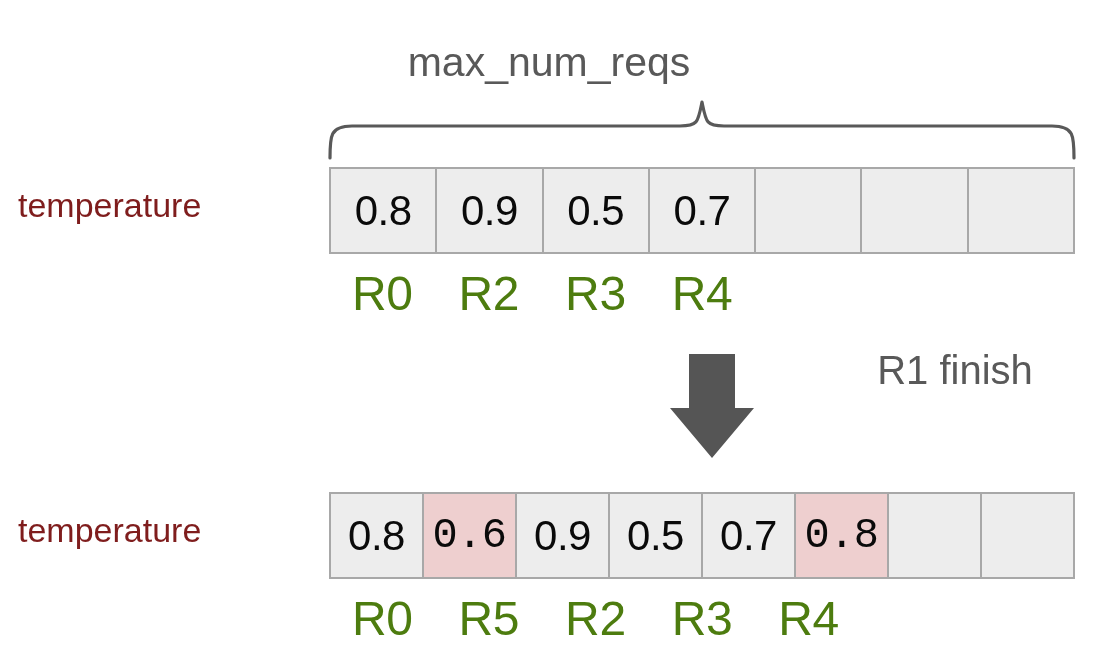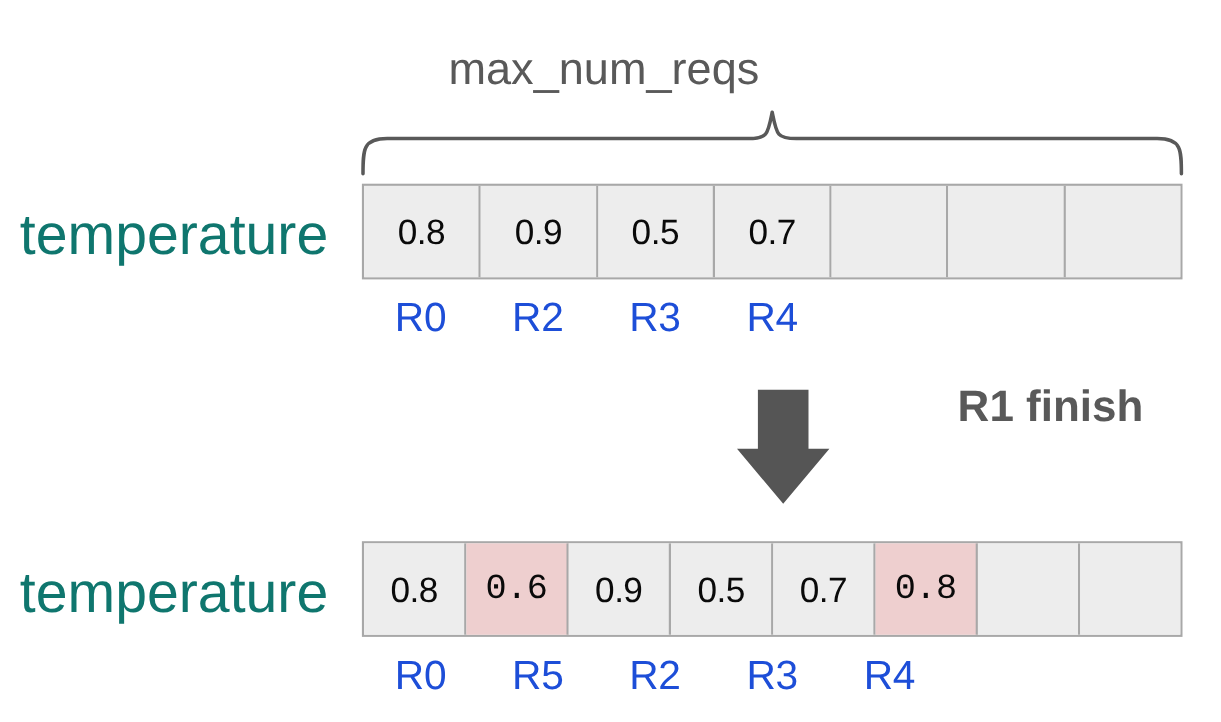--- a/index.html
+++ b/index.html
@@ -33,22 +33,22 @@
   .brace-label {
     font-size: 41px;
     color: #595959;
     left: 0; top: 26px;
     width: 1110px;
     text-align: center;
     transform: translateX(-6px);
   }
 
   .row-label {
-    font-size: 52px;
-    color: #0f766e;
+    font-size: 34px;
+    color: #7f1d1d;
     left: 18px;
     width: 292px;
     text-align: left;
   }
   .row-label.top    { top: 172px; }
   .row-label.bottom { top: 497px; }
 
   
   .brace {
     position: absolute;
@@ -72,42 +72,42 @@
   .grid.bottom { top: 476px; }
 
   .cell {
     flex: 1 1 0;
     box-sizing: border-box;
     border-right: 2px solid #a8a8a8;
     background: #ededed;
     display: flex;
     align-items: center;
     justify-content: center;
-    font-size: 32px;
+    font-size: 42px;
     color: #0a0a0a;
     line-height: 1;
     letter-spacing: -0.5px;
   }
   .cell:last-child { border-right: none; }
   .cell.hl { background: #eecfcf; font-family: Liberation Mono, monospace; }
 
   
   .ticks {
     position: absolute;
     left: 329px;
     width: 746px;
     display: flex;
   }
   .ticks.top    { top: 254px; }
   .ticks.bottom { top: 579px; }
   .tick {
     flex: 1 1 0;
     text-align: center;
-    font-size: 37px;
-    color: #1d4ed8;
+    font-size: 48px;
+    color: #4d7c0f;
     line-height: 1;
     letter-spacing: -0.3px;
   }
 
   
   .arrow {
     position: absolute;
     left: 666px;
     top: 338px;
     width: 92px;
@@ -117,21 +117,20 @@
   
   .note {
     position: absolute;
     left: 810px;
     top: 328px;
     width: 290px;
     text-align: center;
     font-size: 40px;
     color: #595959;
     line-height: 1.32;
-    font-weight: bold;
   }
   .note-line { display: block; white-space: nowrap; }
 </style>
 </head>
 <body>
 
 <div class="stage">
 
   <div class="txt brace-label">max_num_reqs</div>
 

